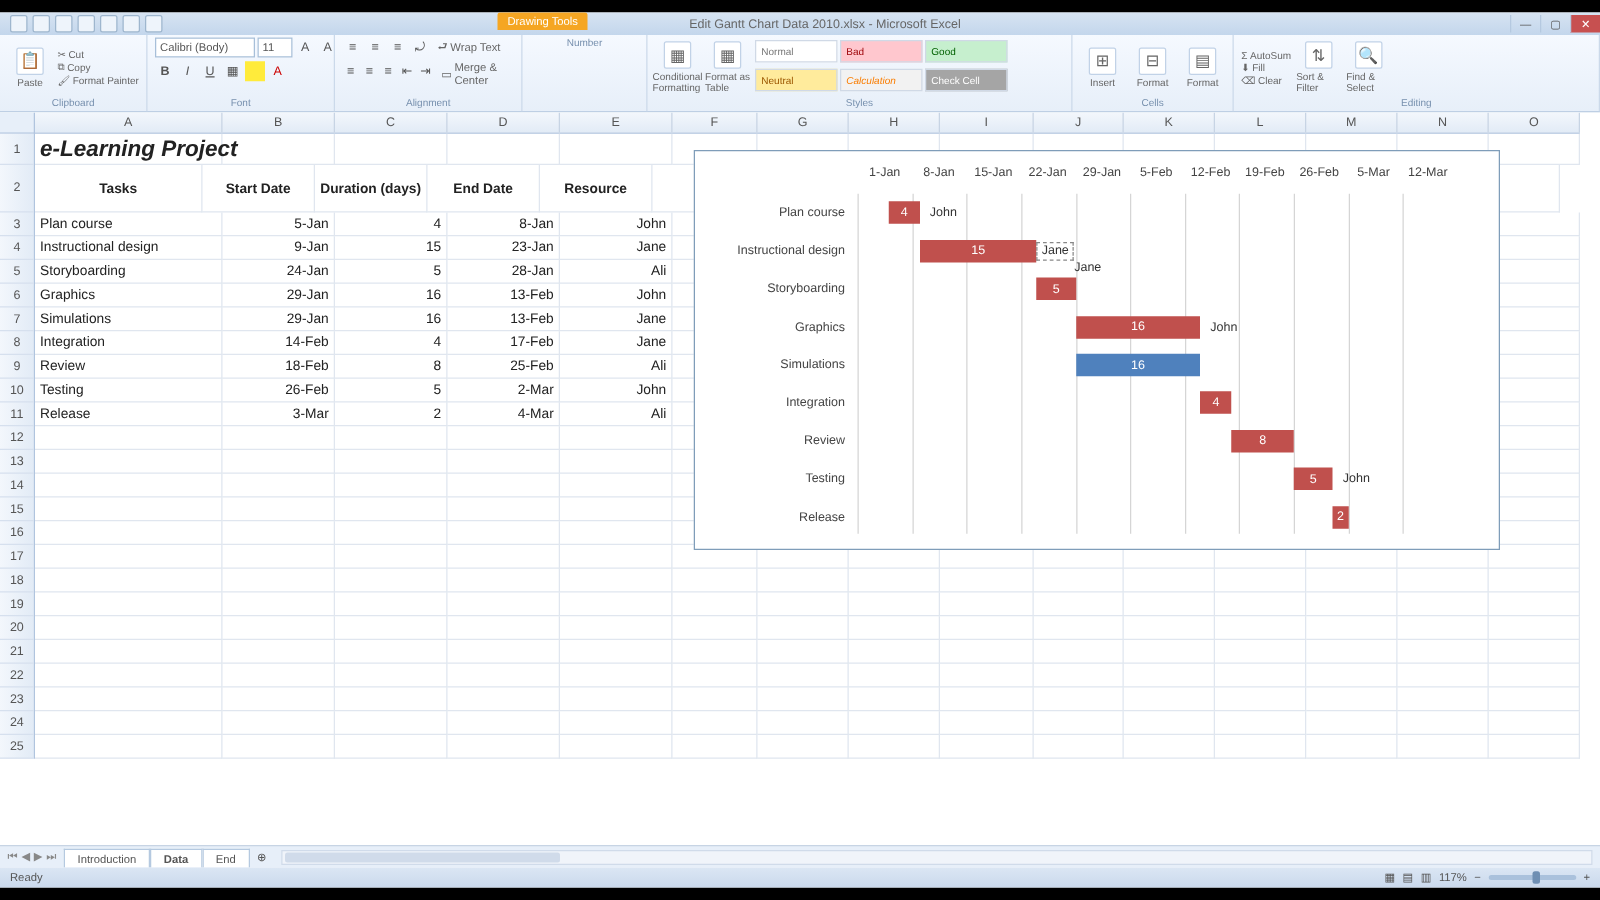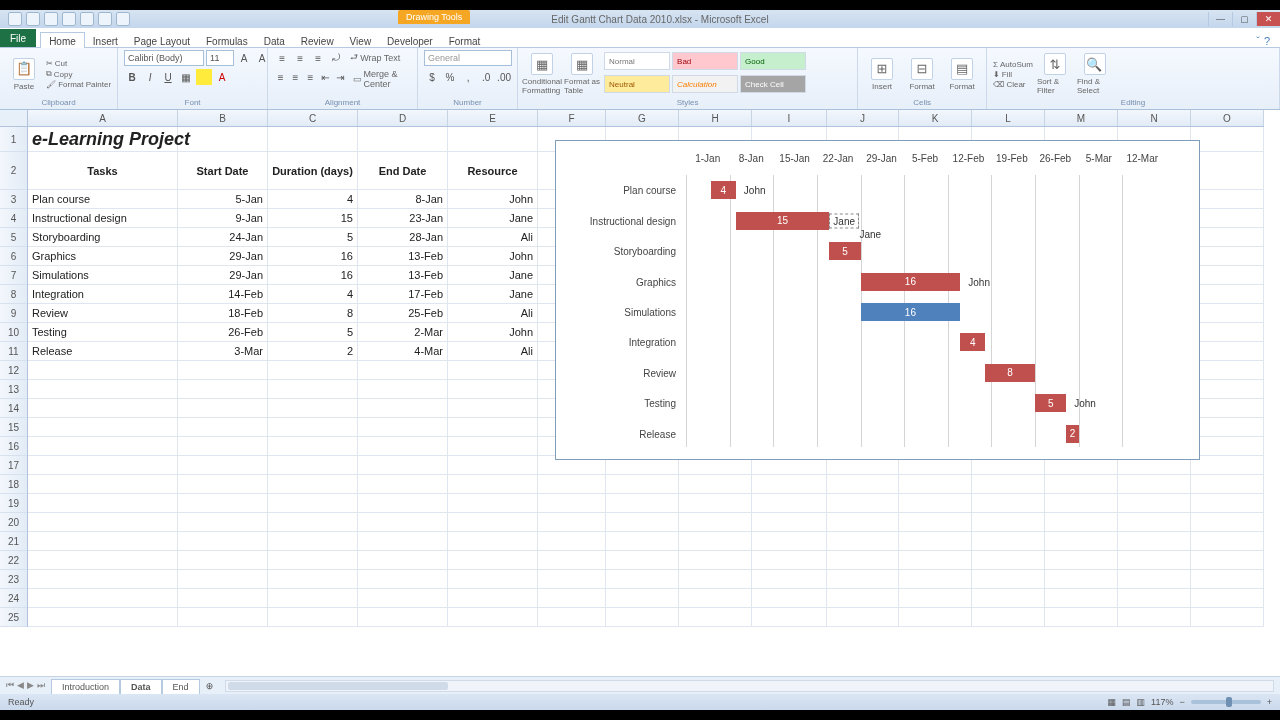--- a/index.html
+++ b/index.html
@@ -118,28 +118,20 @@
       <span>—</span>
       <span>▢</span>
       <span class="close">✕</span>
     </div>
   </div>
 
   <div class="tabstrip-extra">
     <div class="context-tab">Drawing Tools</div>
   </div>
 
-  <div class="ribbon-tabs">
-    <div class="file-tab">File</div>
-    <div id="rtabs-host"><span class="rtab active">Home</span><span class="rtab">Insert</span><span class="rtab">Page Layout</span><span class="rtab">Formulas</span><span class="rtab">Data</span><span class="rtab">Review</span><span class="rtab">View</span><span class="rtab">Developer</span><span class="rtab">Format</span></div>
-    <div class="help-icons">
-      <span>ˇ</span>
-      <span>?</span>
-    </div>
-  </div>
 
   <div class="ribbon">
     <div class="rgroup">
       <div class="ctls">
         <div class="bigbtn">
             <div class="ic">📋</div>
             <span>Paste</span>
           </div>
         <div style="display:flex;flex-direction:column;gap:1px;font-size:8px;">
           <div class="smallctl">✂ <span>Cut</span></div>
@@ -191,30 +183,20 @@
           <span class="btn16">≡</span>
           <span class="btn16">⇤</span>
           <span class="btn16">⇥</span>
           <div class="smallctl" style="margin-left:4px;">▭ <span>Merge &amp; Center</span></div>
         </div>
       </div>
       <div class="label">Alignment</div>
     </div>
 
     <div class="rgroup" style="width:100px;">
-      <div class="ctls" style="flex-direction:column;align-items:flex-start;gap:3px;">
-        <div class="numfmt-sel">General</div>
-        <div style="display:flex;gap:2px;">
-          <span class="btn16">$</span>
-          <span class="btn16">%</span>
-          <span class="btn16">,</span>
-          <span class="btn16">.0</span>
-          <span class="btn16">.00</span>
-        </div>
-      </div>
       <div class="label">Number</div>
     </div>
 
     <div class="rgroup" style="width:340px;">
       <div class="ctls">
         <div class="bigbtn">
             <div class="ic">▦</div>
             <span>Conditional Formatting</span>
           </div>
         <div class="bigbtn">
@@ -330,21 +312,21 @@
           <div class="cell" style="width: 73px;"></div>
           <div class="cell" style="width: 75px;"></div>
           <div class="cell" style="width: 72px;"></div>
           <div class="cell" style="width: 73px;"></div>
           <div class="cell" style="width: 73px;"></div>
           <div class="cell" style="width: 73px;"></div>
           <div class="cell" style="width: 73px;"></div>
           <div class="cell" style="width: 73px;"></div>
         </div>
         <div class="cell-row" style="height: 38px;">
-          <div class="cell hdr ac" style="width: 150px; white-space: normal; text-align: center;">Tasks</div>
+          <div class="cell hdr ac" style="width: 134px; white-space: normal; text-align: center;">Tasks</div>
           <div class="cell hdr ac" style="width: 90px; white-space: normal; text-align: center;">Start Date</div>
           <div class="cell hdr ac" style="width: 90px; white-space: normal; text-align: center;">Duration (days)</div>
           <div class="cell hdr ac" style="width: 90px; white-space: normal; text-align: center;">End Date</div>
           <div class="cell hdr ac" style="width: 90px; white-space: normal; text-align: center;">Resource</div>
           <div class="cell" style="width: 68px;"></div>
           <div class="cell" style="width: 73px;"></div>
           <div class="cell" style="width: 73px;"></div>
           <div class="cell" style="width: 75px;"></div>
           <div class="cell" style="width: 72px;"></div>
           <div class="cell" style="width: 73px;"></div>

